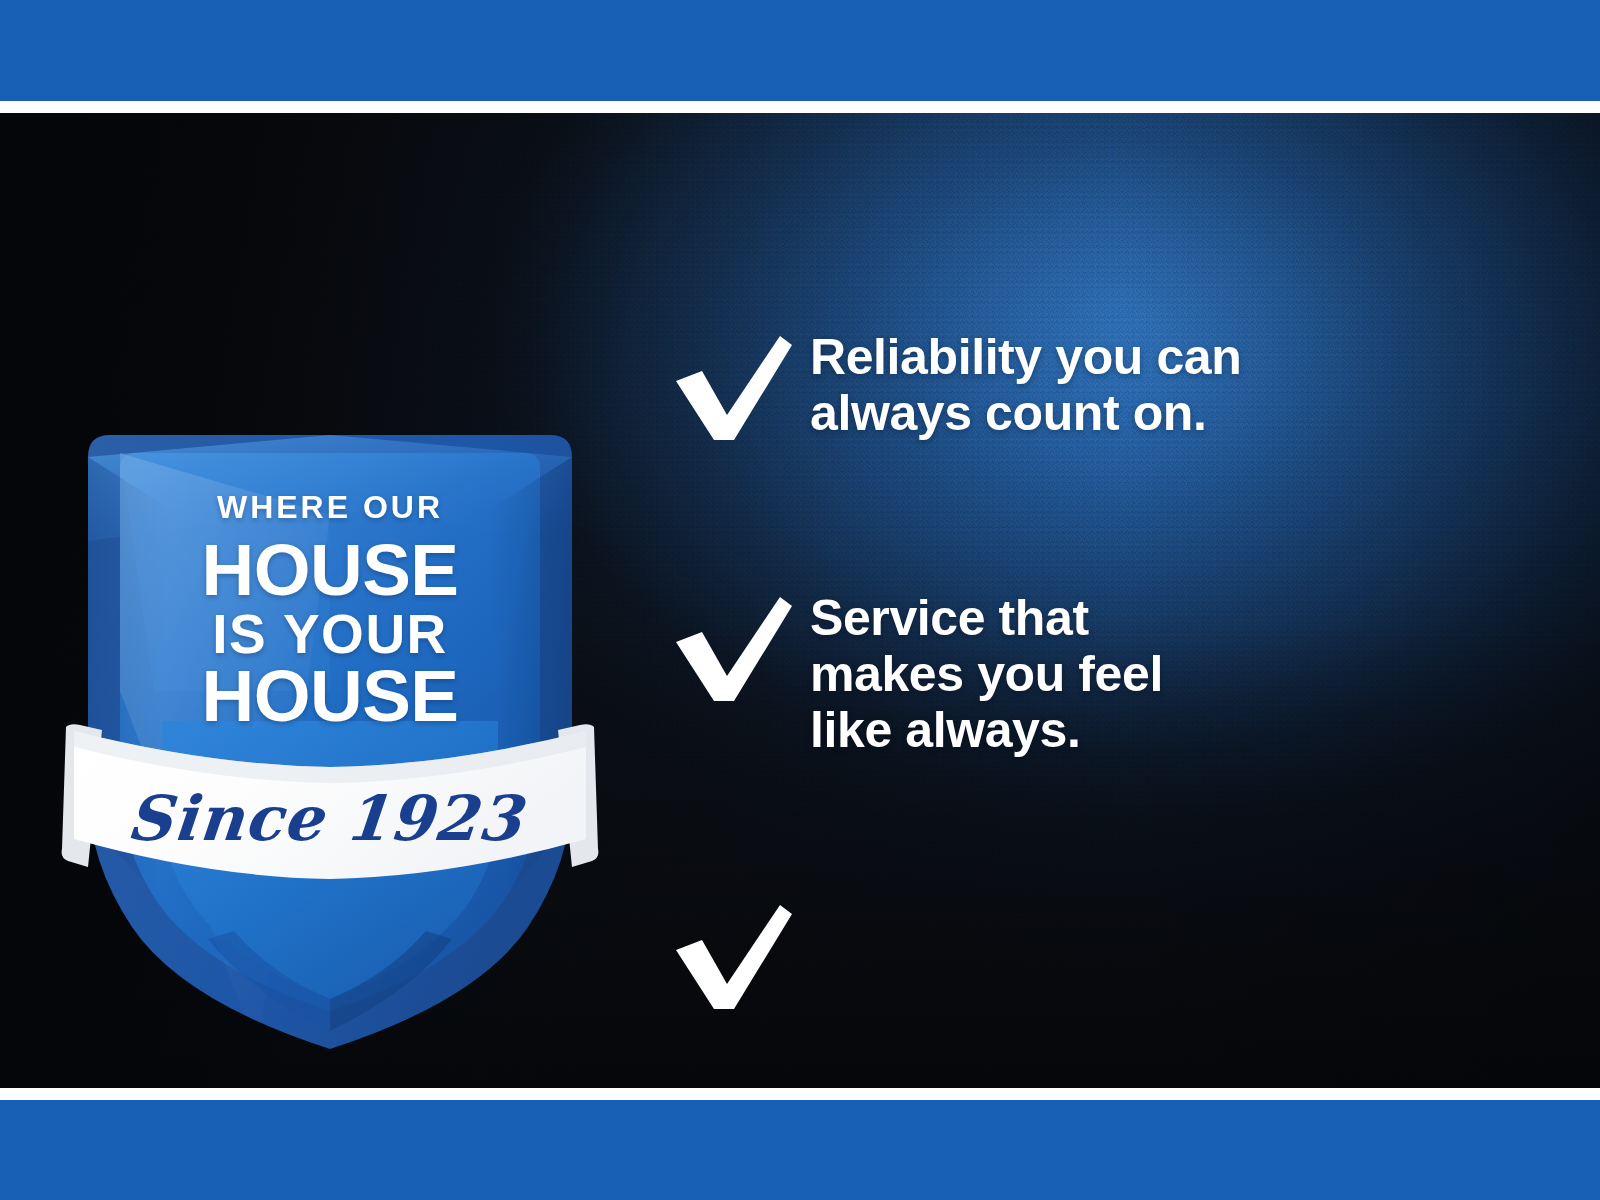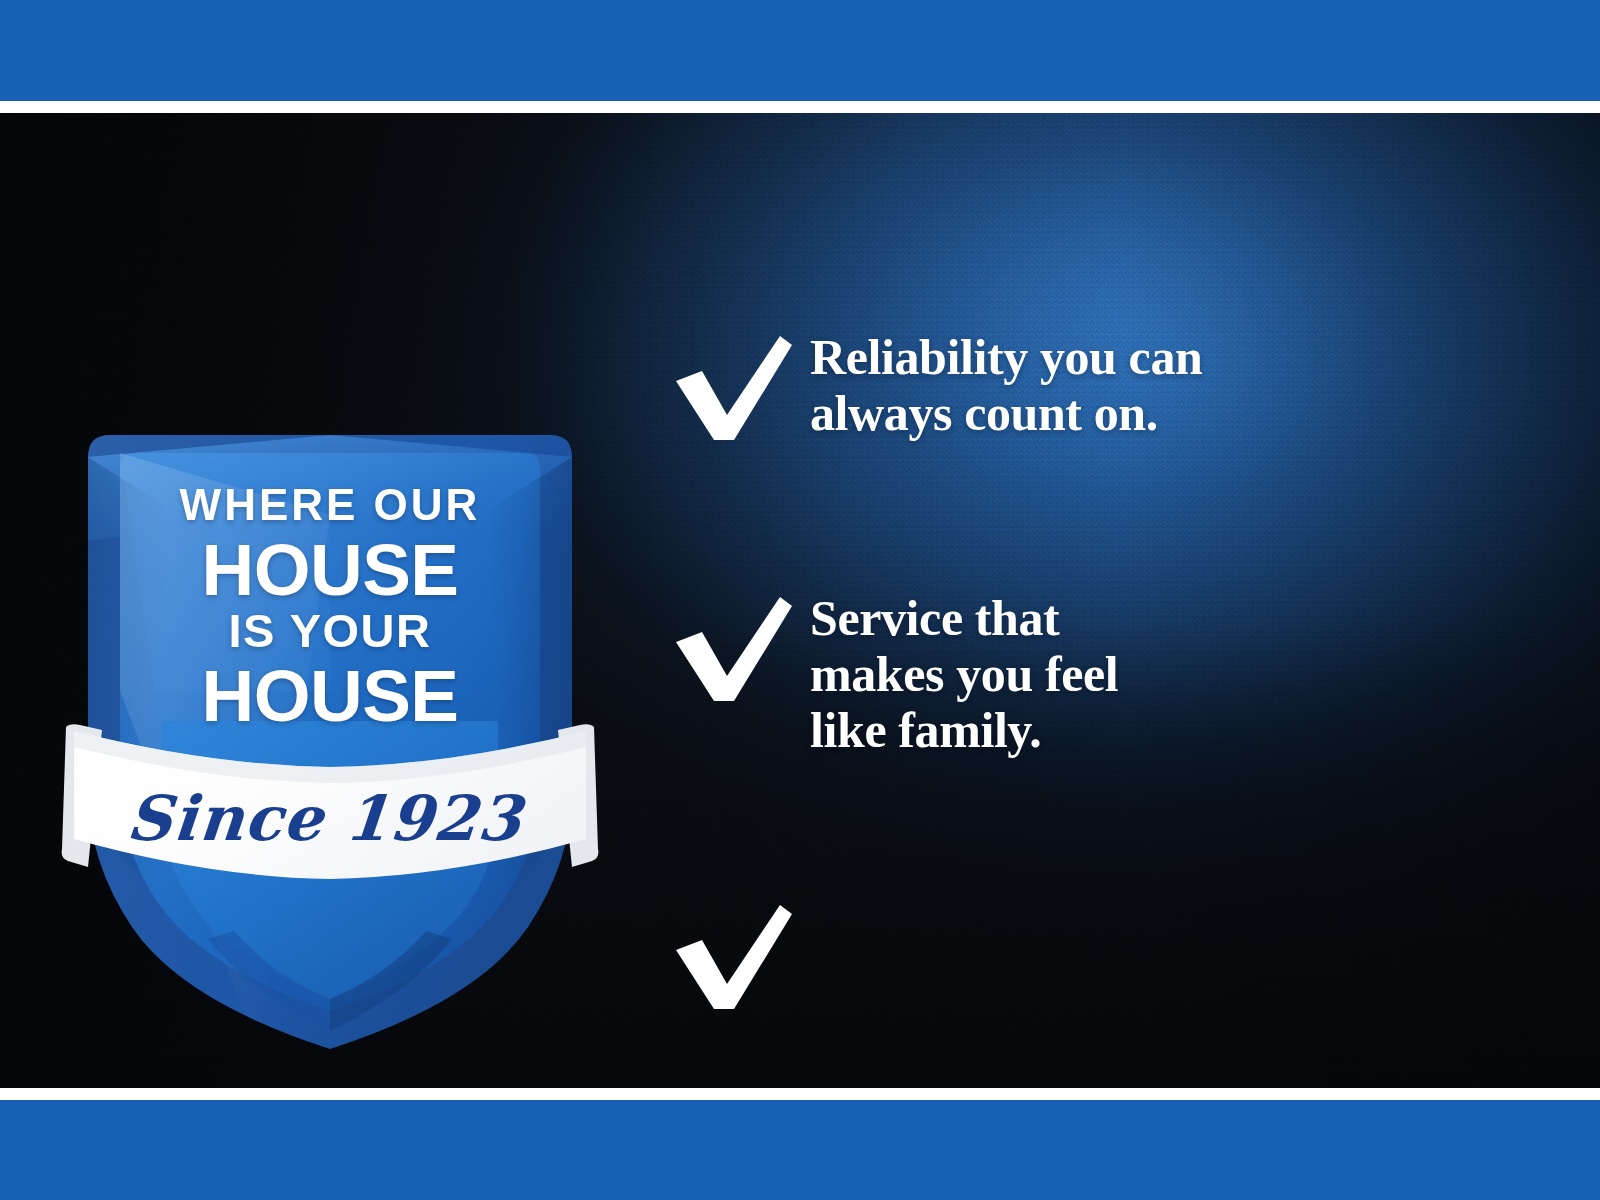--- a/index.html
+++ b/index.html
@@ -83,23 +83,23 @@
 
   .badge-text{
     position:absolute; left:0; top:0; width:544px; height:660px;
     pointer-events:none;
   }
   .bt-line{
     position:absolute; width:100%; text-align:center; color:#ffffff;
     font-weight:700; letter-spacing:0.5px; line-height:1;
     text-shadow:0 2px 5px rgba(5,22,48,.30);
   }
-  .bt-where{ top:92px;  font-size:44px; letter-spacing:3.0px; }
+  .bt-where{ top:100px;  font-size:32px; letter-spacing:3.0px; }
   .bt-house1{ top:142px; font-size:73px; letter-spacing:-0.5px; }
-  .bt-isyour{ top:216px; font-size:47px; letter-spacing:1.5px; }
+  .bt-isyour{ top:216px; font-size:55px; letter-spacing:1.5px; }
   .bt-house2{ top:268px; font-size:73px; letter-spacing:-0.5px; }
 
   .since{
     position:absolute; left:0; top:0; width:544px; height:660px;
     pointer-events:none;
   }
   .since span{
     position:absolute; top:391px; width:100%; text-align:center;
     font-family:"DejaVu Serif", serif;
     font-style:italic; font-weight:700;
@@ -113,21 +113,21 @@
   .prop{ position:absolute; left:0; display:flex; align-items:flex-start; }
   .prop-1{ top:101px; }
   .prop-2{ top:362px; }
   .prop-3{ top:670px; }
 
   .check{ width:138px; flex:0 0 138px; padding-top:6px; }
   .check svg{ display:block; width:124px; height:112px; }
 
   .prop-copy{
     color:#ffffff;
-    font-family:Liberation Serif, serif;
+    font-family:Liberation Sans, sans-serif;
     font-weight:700;
     font-size:50px;
     line-height:1.12;
     letter-spacing:-0.4px;
     text-shadow:0 2px 6px rgba(2,10,24,.35);
     padding-top:2px;
     white-space:pre-line;
   }
 </style>
 </head>
@@ -275,21 +275,21 @@
       </div>
 
       <div class="prop prop-2">
         <div class="check">
           <svg viewBox="0 0 124 112" xmlns="http://www.w3.org/2000/svg" aria-hidden="true">
             <path d="M4 48 L30 38 L55 82 L108 3 L120 12 L62 107 L42 107 Z" fill="#FFFFFF"></path>
           </svg>
         </div>
         <div class="prop-copy">Service that
 makes you feel
-like family.</div>
+like always.</div>
       </div>
 
       <div class="prop prop-3">
         <div class="check">
           <svg viewBox="0 0 124 112" xmlns="http://www.w3.org/2000/svg" aria-hidden="true">
             <path d="M4 48 L30 38 L55 82 L108 3 L120 12 L62 107 L42 107 Z" fill="#FFFFFF"></path>
           </svg>
         </div>
       </div>
 

